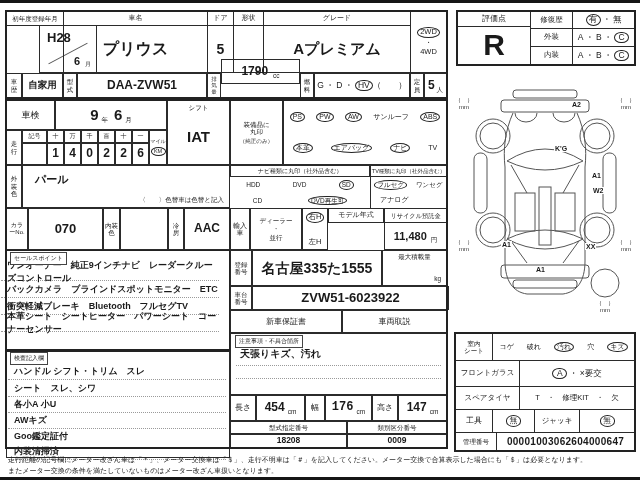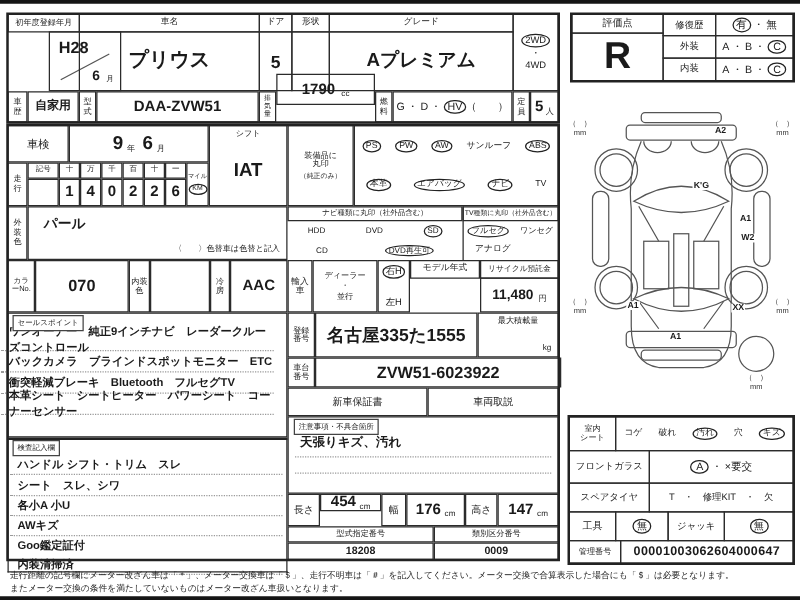--- a/index.html
+++ b/index.html
@@ -228,27 +228,27 @@
   <div class="c" style="left:230px;top:307px;width:112px;height:23px;font-size:8px;">新車保証書</div>
   <div class="c" style="left:342px;top:307px;width:105px;height:23px;font-size:8px;">車両取説</div>
 
   <div class="c n" style="left:230px;top:330px;width:217px;height:62px;border:1px solid #2b2b2b;"></div>
   <div class="tab" style="left:235px;top:332px;">注意事項・不具合箇所</div>
   <div class="b" style="position:absolute;left:240px;top:344px;font-size:10px;">天張りキズ、汚れ</div>
   <div class="dl" style="left:236px;top:362px;width:205px;"></div>
   <div class="dl" style="left:236px;top:375px;width:205px;"></div>
 
   <div class="c" style="left:230px;top:392px;width:26px;height:26px;font-size:8px;">長さ</div>
-  <div class="c" style="left:256px;top:392px;width:49px;height:14px;">
+  <div class="c" style="left:256px;top:392px;width:49px;height:26px;">
     <span class="b" style="font-size:12px;">454</span>
     <span style="font-size:6.5px;margin:8px 0 0 3px;">cm</span>
   </div>
   <div class="c" style="left:305px;top:392px;width:20px;height:26px;font-size:8px;">幅</div>
   <div class="c" style="left:325px;top:392px;width:47px;height:26px;">
-    <span class="b" style="font-size:12px;">176</span>
+    <span class="b" style="font-size:12px;font-family:Liberation Mono, monospace;">176</span>
     <span style="font-size:6.5px;margin:8px 0 0 3px;">cm</span>
   </div>
   <div class="c" style="left:372px;top:392px;width:26px;height:26px;font-size:8px;">高さ</div>
   <div class="c" style="left:398px;top:392px;width:49px;height:26px;">
     <span class="b" style="font-size:12px;">147</span>
     <span style="font-size:6.5px;margin:8px 0 0 3px;">cm</span>
   </div>
 
   <div class="c" style="left:230px;top:418px;width:117px;height:13px;font-size:6.5px;">型式指定番号</div>
   <div class="c" style="left:347px;top:418px;width:100px;height:13px;font-size:6.5px;">類別区分番号</div>

